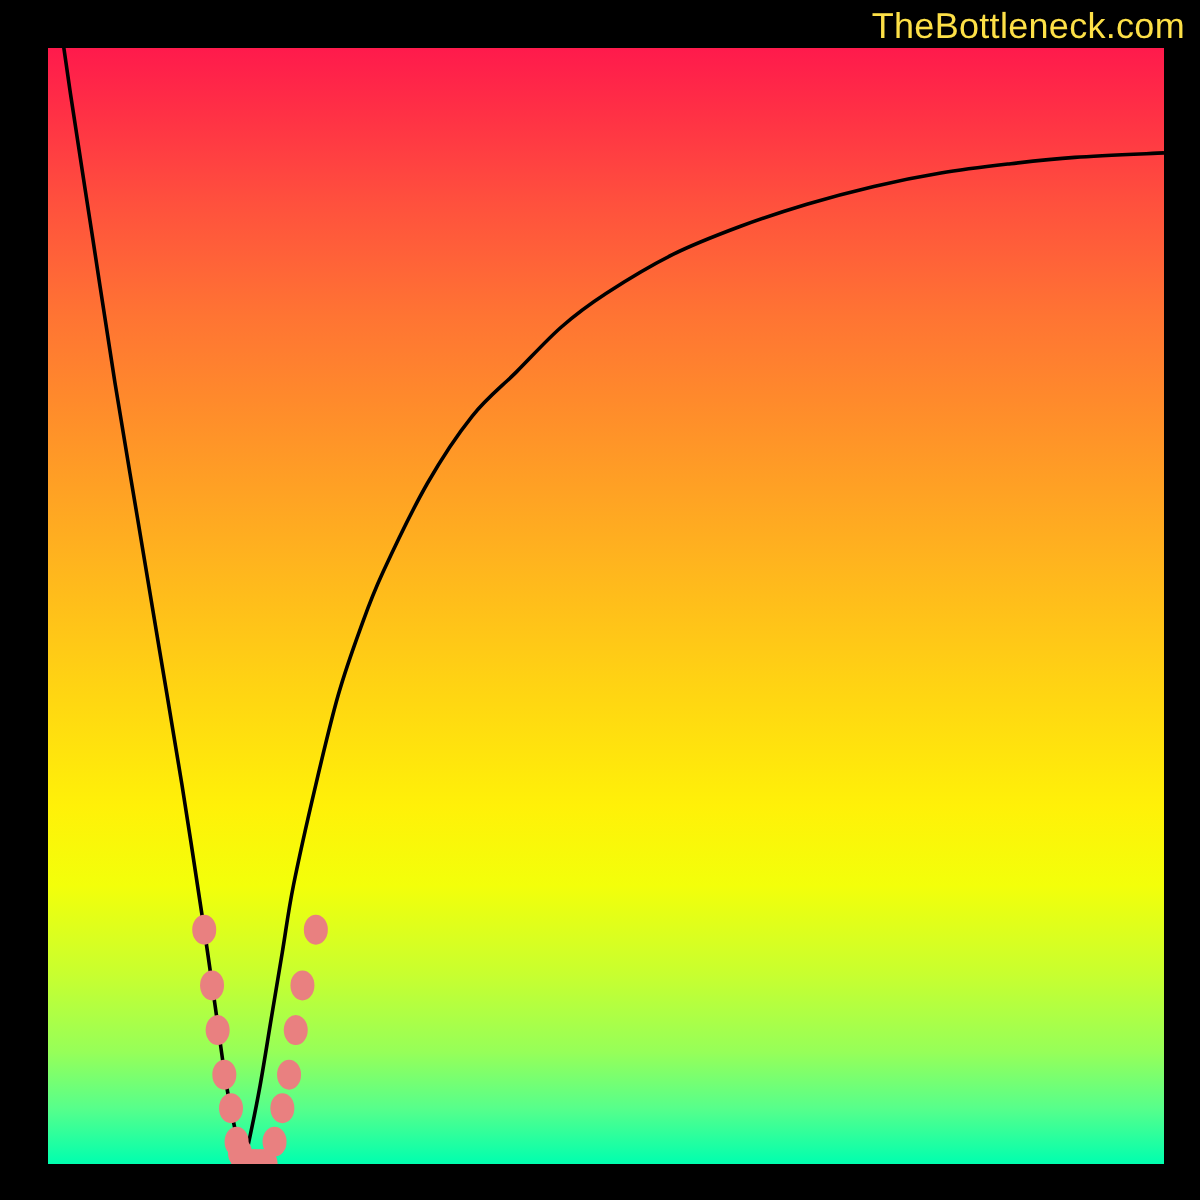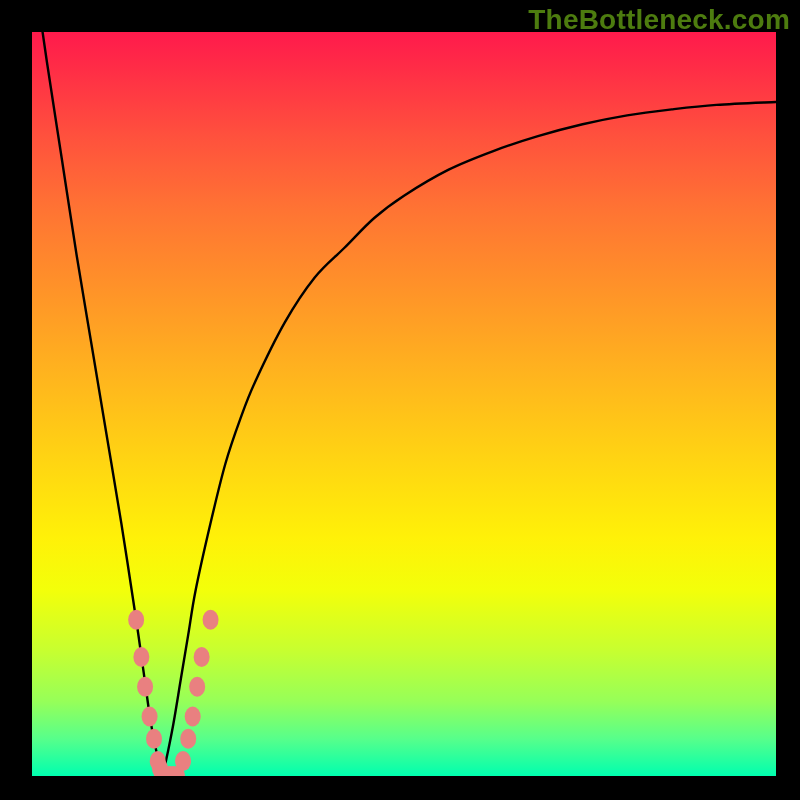--- a/index.html
+++ b/index.html
@@ -45,23 +45,23 @@
     position: absolute;
     left: 0;
     top: 0;
     width: 744px;
     height: 744px;
   }
   .watermark {
     position: absolute;
     top: 4px;
     right: 10px;
-    color: #4d7c0f;
-    font-size: 28px;
-    font-weight: 700;
+    color: #fde047;
+    font-size: 24px;
+    font-weight: 400;
     letter-spacing: 0.2px;
   }
 </style>
 </head>
 <body>
 
 <div class="frame">
 
   <div class="watermark">TheBottleneck.com</div>
 

